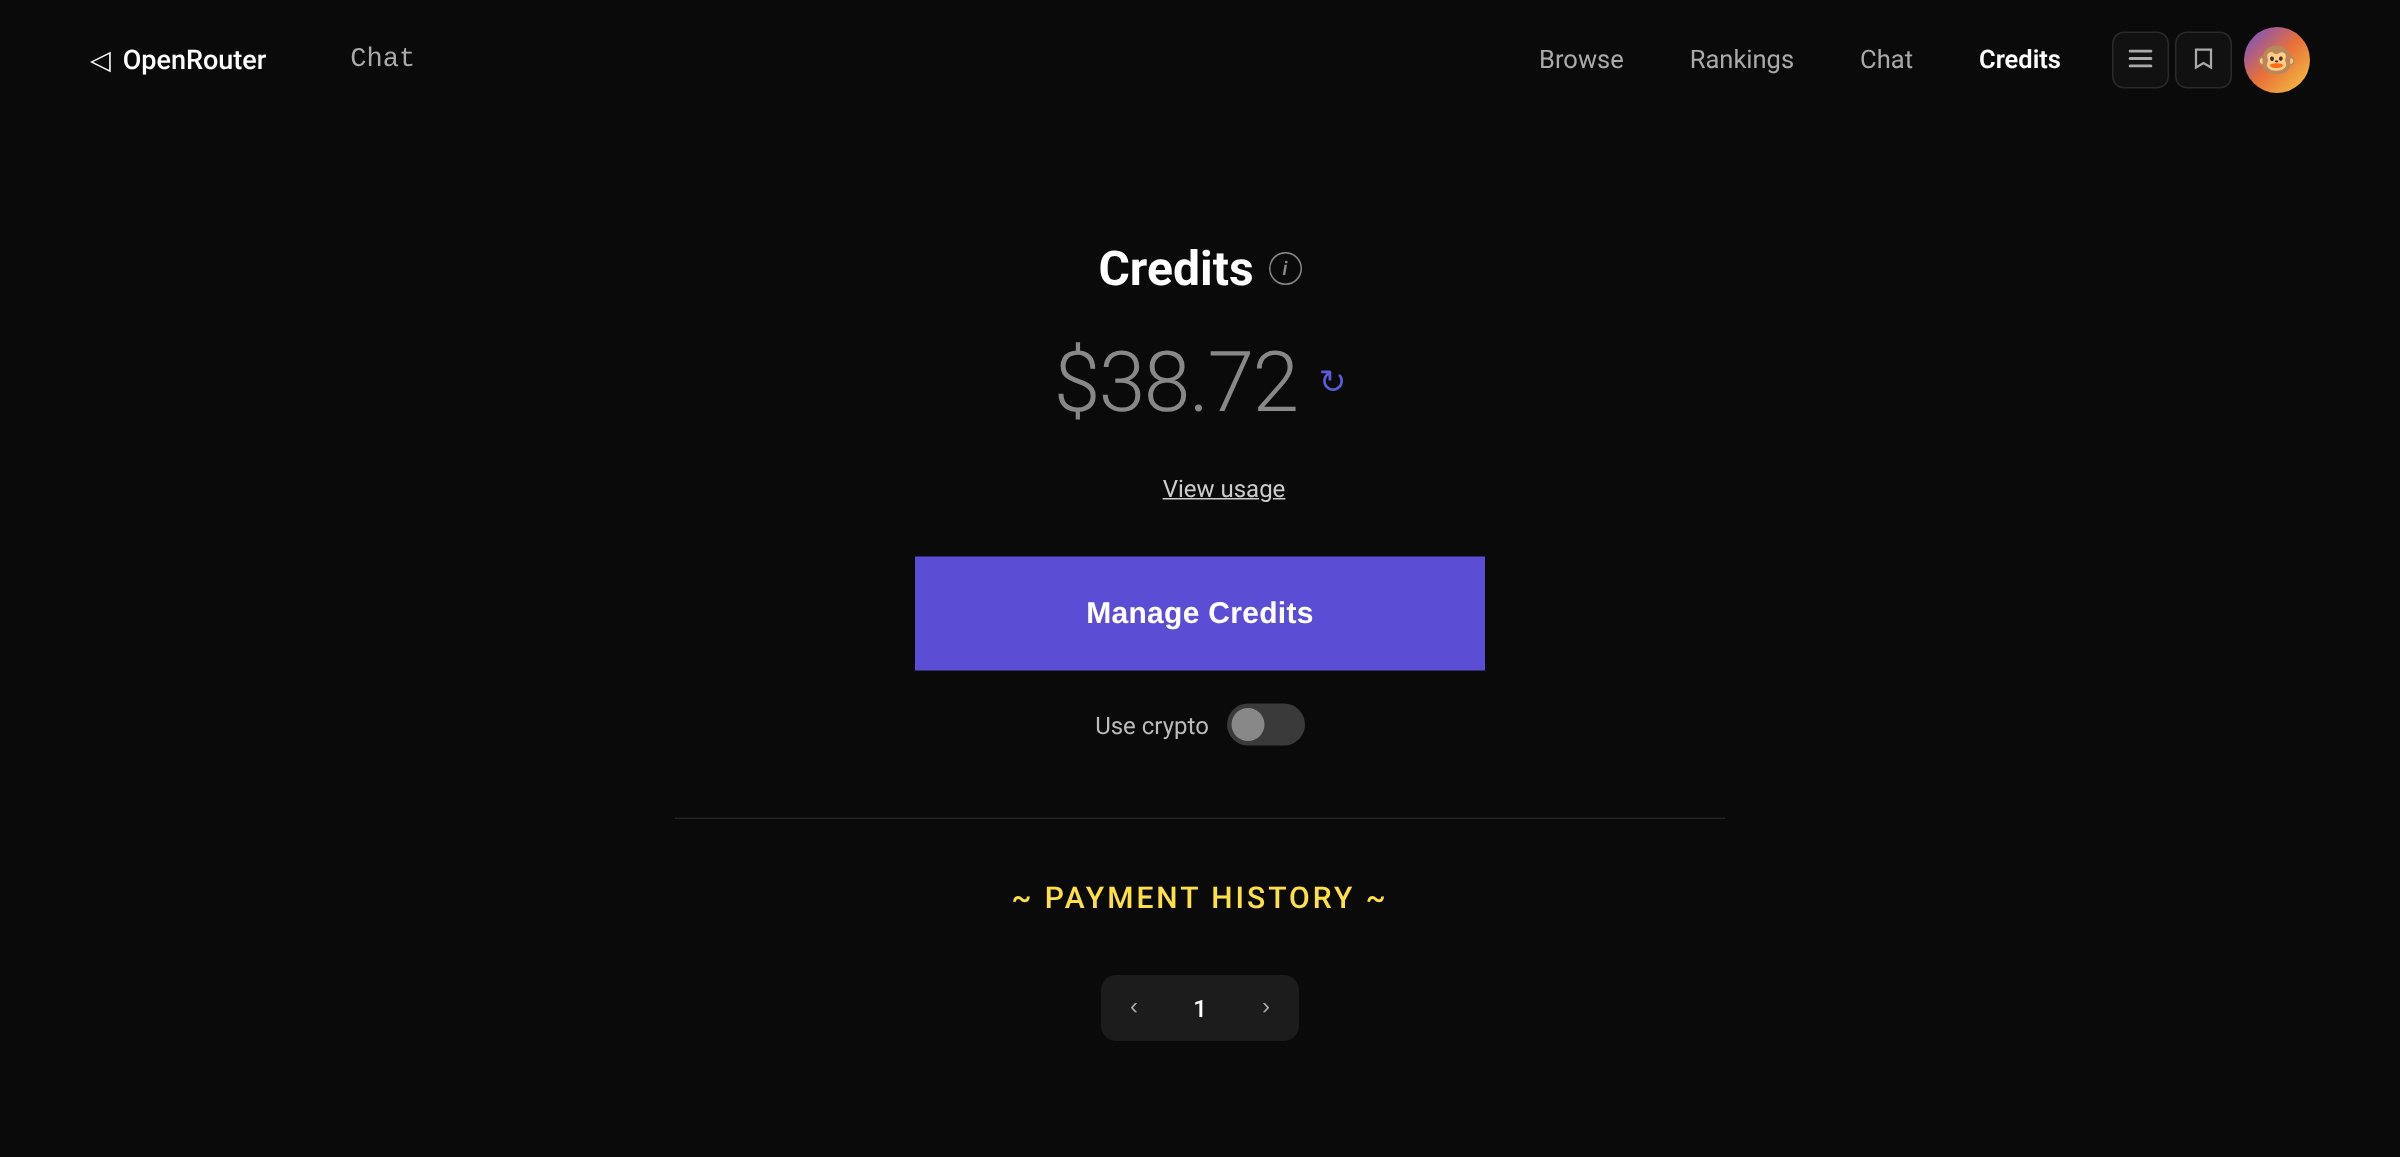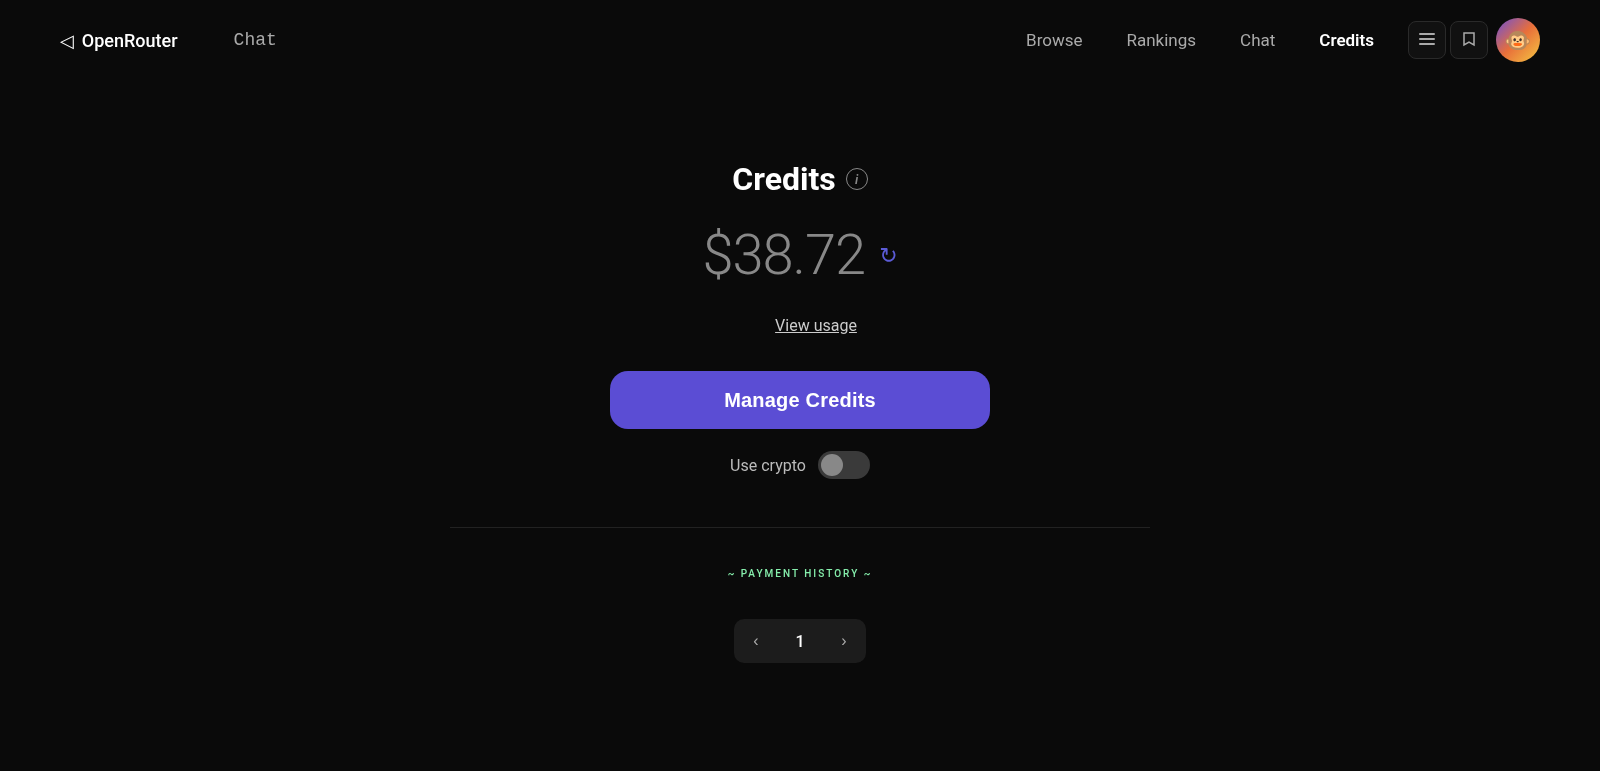--- a/index.html
+++ b/index.html
@@ -158,24 +158,24 @@
       color: #cccccc;
       font-size: 16px;
       text-decoration: underline;
       cursor: pointer;
       margin-bottom: 36px;
       margin-left: 32px;
     }
 
     .manage-credits-btn {
       width: 380px;
-      height: 58px;
+      height: 76px;
       background: #5b4dd4;
       border: none;
-      border-radius: 18px;
+      border-radius: 0;
       color: #ffffff;
       font-size: 20px;
       font-weight: 600;
       cursor: pointer;
       margin-bottom: 22px;
       letter-spacing: 0.2px;
     }
 
     .crypto-row {
       display: flex;
@@ -213,22 +213,22 @@
     
     .divider {
       width: 700px;
       height: 1px;
       background: #222222;
       margin-bottom: 40px;
     }
 
     
     .payment-history-label {
-      color: #86efac;
-      font-size: 10px;
+      color: #fde047;
+      font-size: 20px;
       font-weight: 500;
       letter-spacing: 2px;
       margin-bottom: 40px;
     }
 
     
     .pagination {
       display: flex;
       align-items: center;
       gap: 0;

